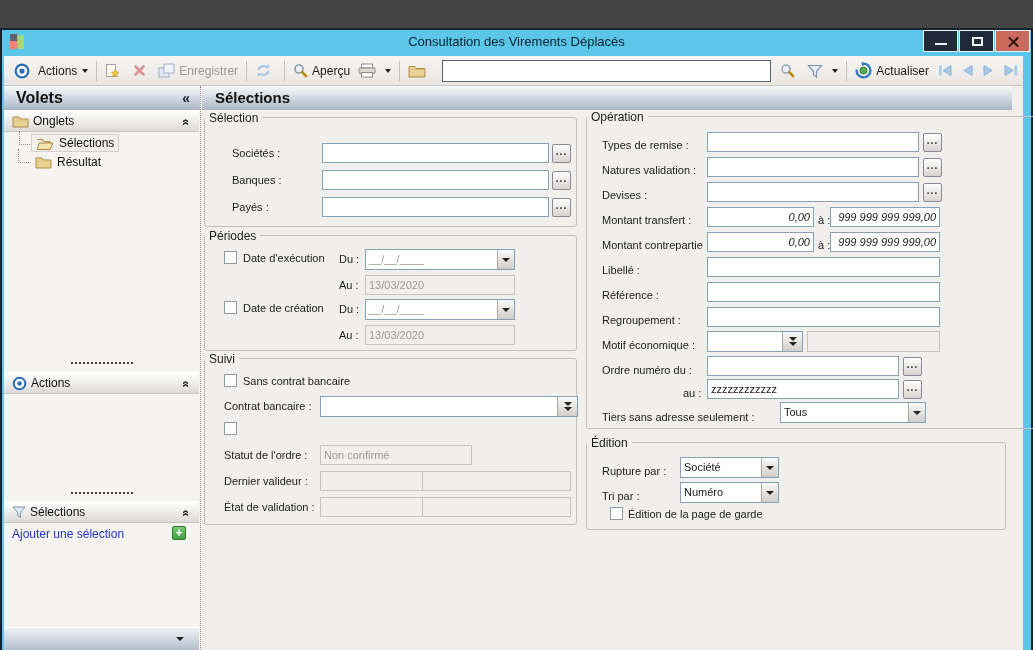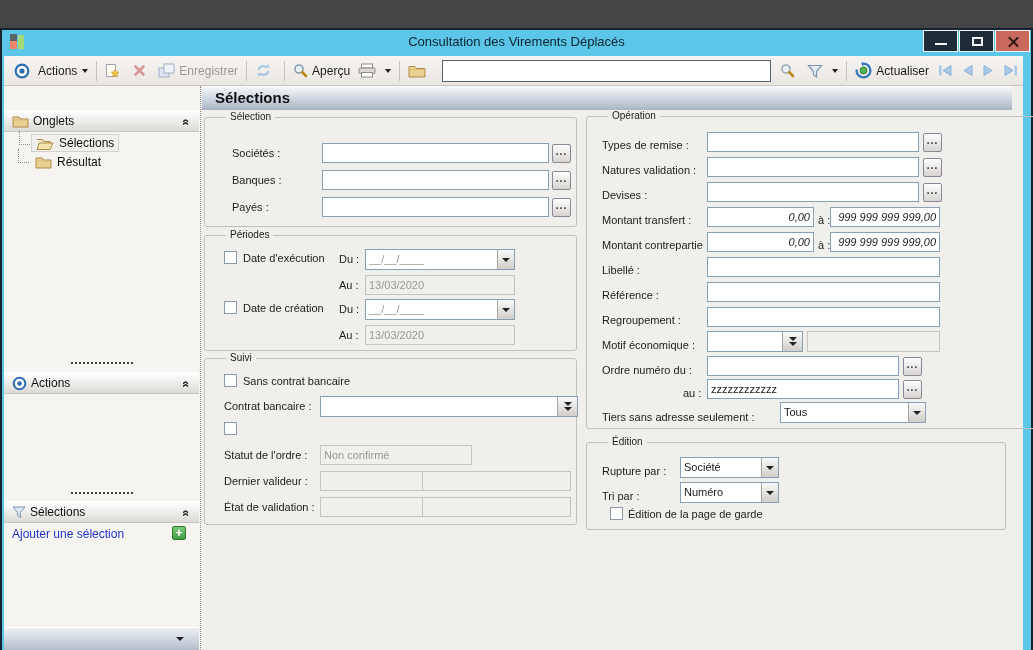--- a/index.html
+++ b/index.html
@@ -74,22 +74,22 @@
                 background:linear-gradient(#eef1f5,#b4bfcb); }
   .bottom-bar .tri { position:absolute; left:172px; top:9px; }
 
   
   .main { position:absolute; left:198px; top:0; right:0; bottom:0; }
   .m-header { position:absolute; left:0; top:0; right:11px; height:24px; line-height:24px;
               padding-left:13px; font-size:15px; font-weight:bold; color:#111;
               background:linear-gradient(180deg,#f8fafb 0%,#ccd5de 55%,#a9b6c3 100%); }
 
   .group { position:absolute; border:1px solid #c2c0bc; border-radius:3px; }
-  .g-label { position:absolute; top:-7px; left:21px; background:#f0efec; padding:0 4px;
-             font-size:10px; color:#1c1c1c; white-space:nowrap; }
+  .g-label { position:absolute; top:-7px; left:0; background:#f0efec; padding:0 4px;
+             font-size:12px; color:#1c1c1c; white-space:nowrap; }
   .lbl { position:absolute; font-size:11px; color:#1c1c1c; white-space:nowrap; }
   .inp { position:absolute; height:20px; background:#fff; border:1px solid #86a0b8;
          font-size:11px; line-height:18px; padding:0 3px; color:#1a1a1a; overflow:hidden; }
   .inp.dis { background:#f0efec; border-color:#c6c4c0; color:#9a9894; }
   .ra { text-align:right;font-style:italic; }
   .browse { position:absolute; width:19px; height:19px; border:1px solid #8a8894; border-radius:2px;
             background:linear-gradient(#fefefe,#d7d4d0); font-size:10px; font-weight:bold;
             text-align:center; line-height:13px; color:#333; letter-spacing:1px; cursor:pointer; }
   .combo { position:absolute; height:21px; background:#fff; border:1px solid #86a0b8;
            font-size:11px; line-height:19px; padding:0 3px; color:#1a1a1a; }
@@ -269,20 +269,24 @@
             <path d="M2 1.5 L10 6.5 L2 11.5 z" fill="#a9c9e6" stroke="#8ab2d8"></path>
             <rect x="11.5" y="1.5" width="2.5" height="10" fill="#a9c9e6"></rect>
           </svg>
         </span>
     </span>
   </div>
 
   <div class="workspace">
 
     <div class="sidebar">
+      <div class="s-header">
+        <span>Volets</span>
+        <span class="s-collapse">«</span>
+      </div>
 
       <div class="sec-header" style="top:24px">
         <span class="icn">
           <svg width="17" height="13">
               <path d="M1 2 h6 l1.5 2 h7.5 v8 H1 z" fill="#e9d194" stroke="#ab8b46"></path>
               <path d="M1 5 h15" stroke="#d9bc74"></path>
             </svg>
         </span>
         <span>Onglets</span>
         <span class="sec-chev">«</span>

